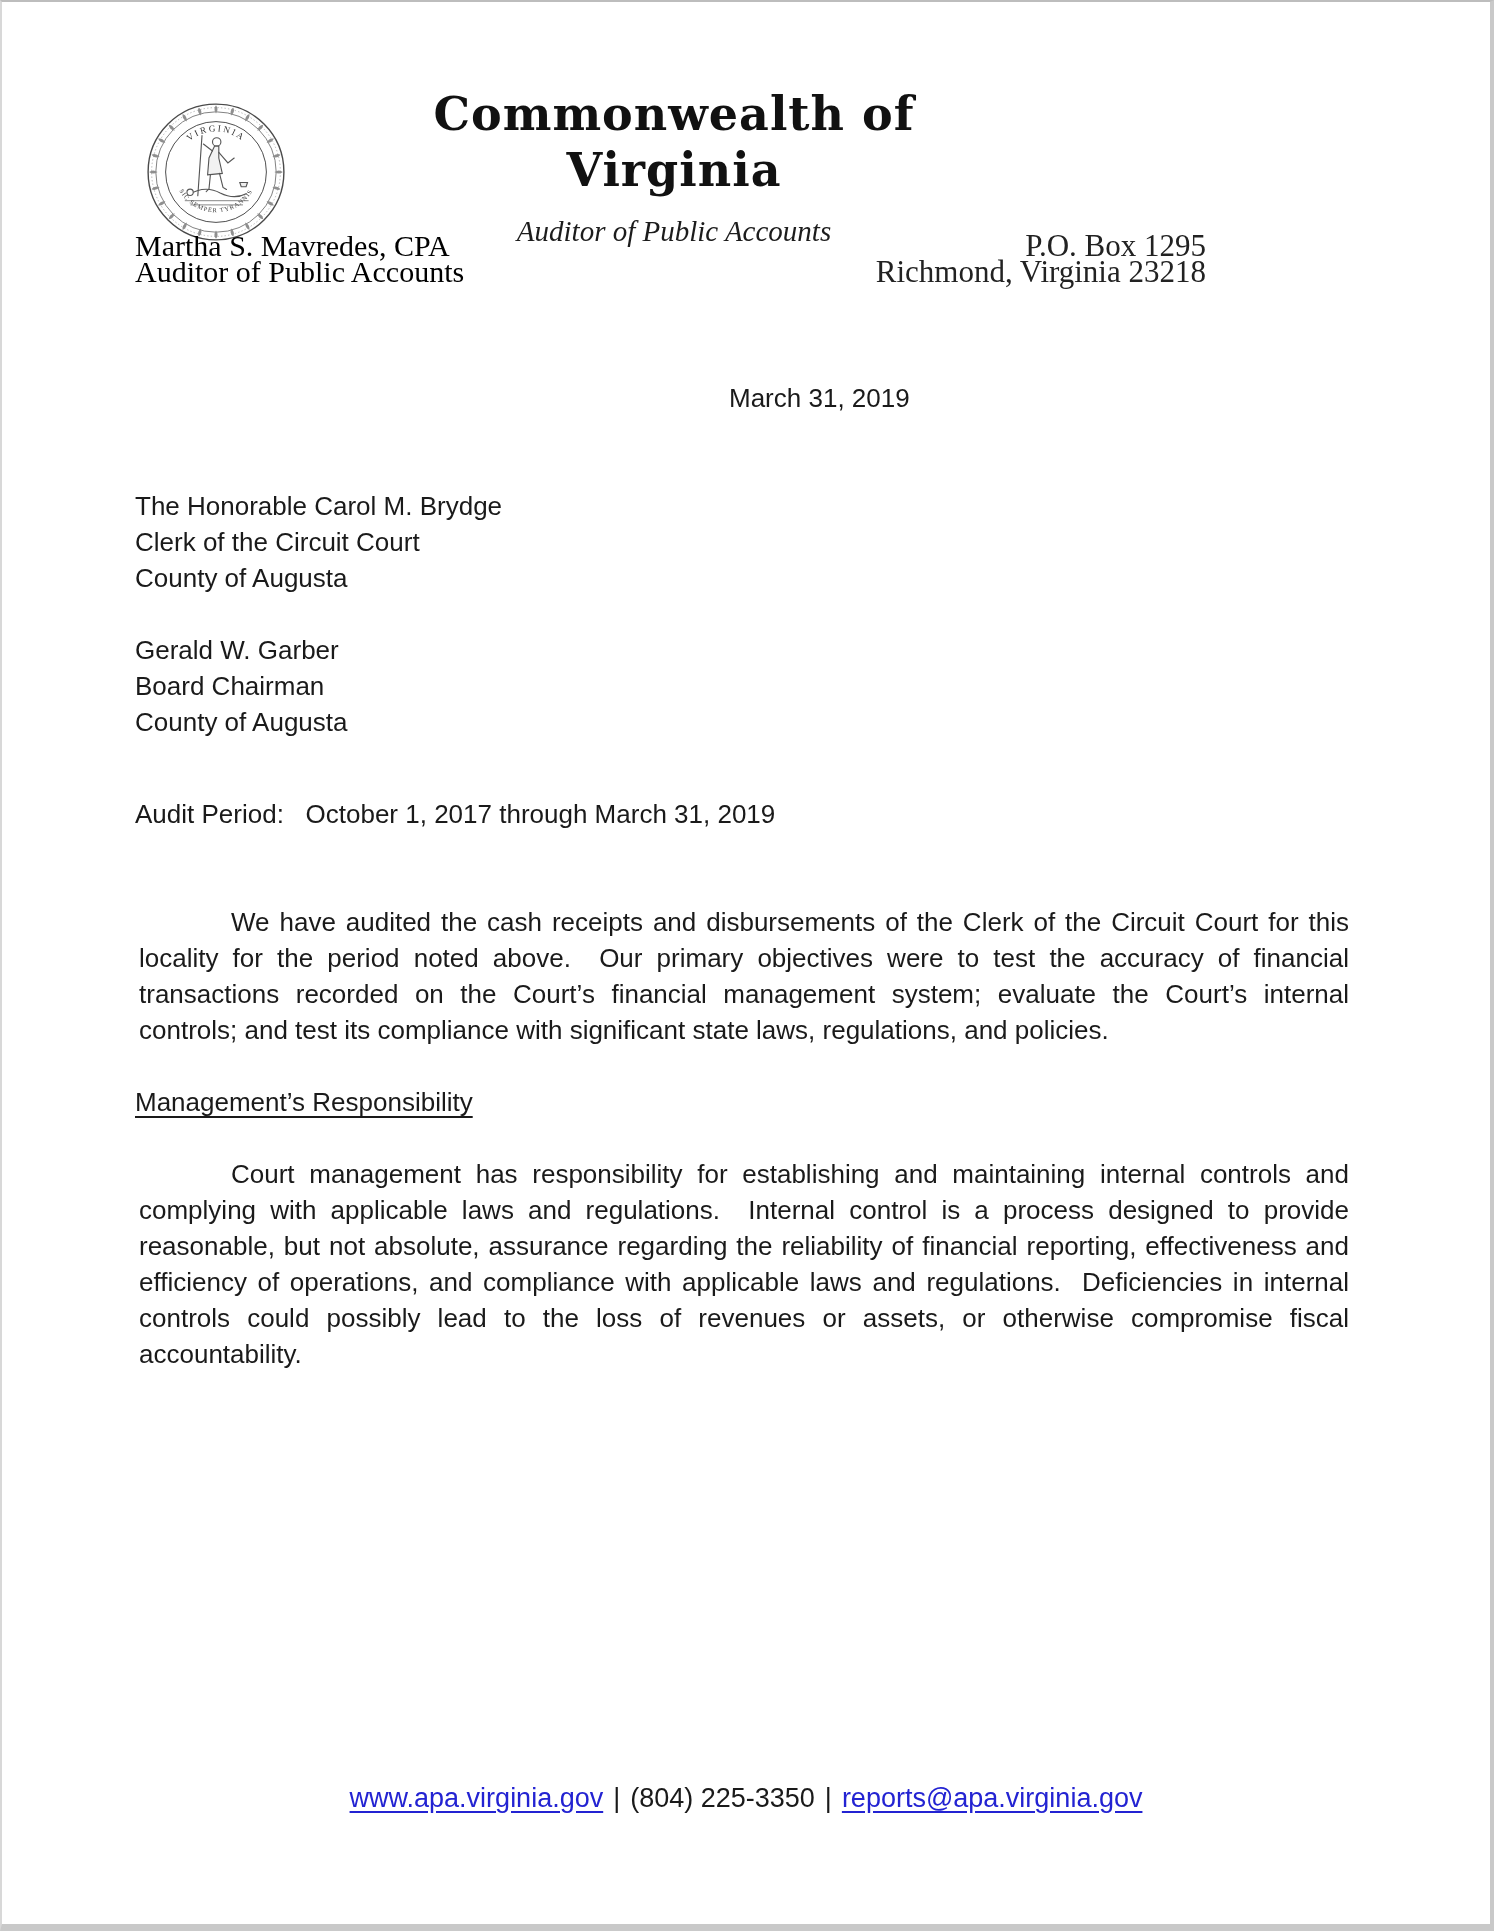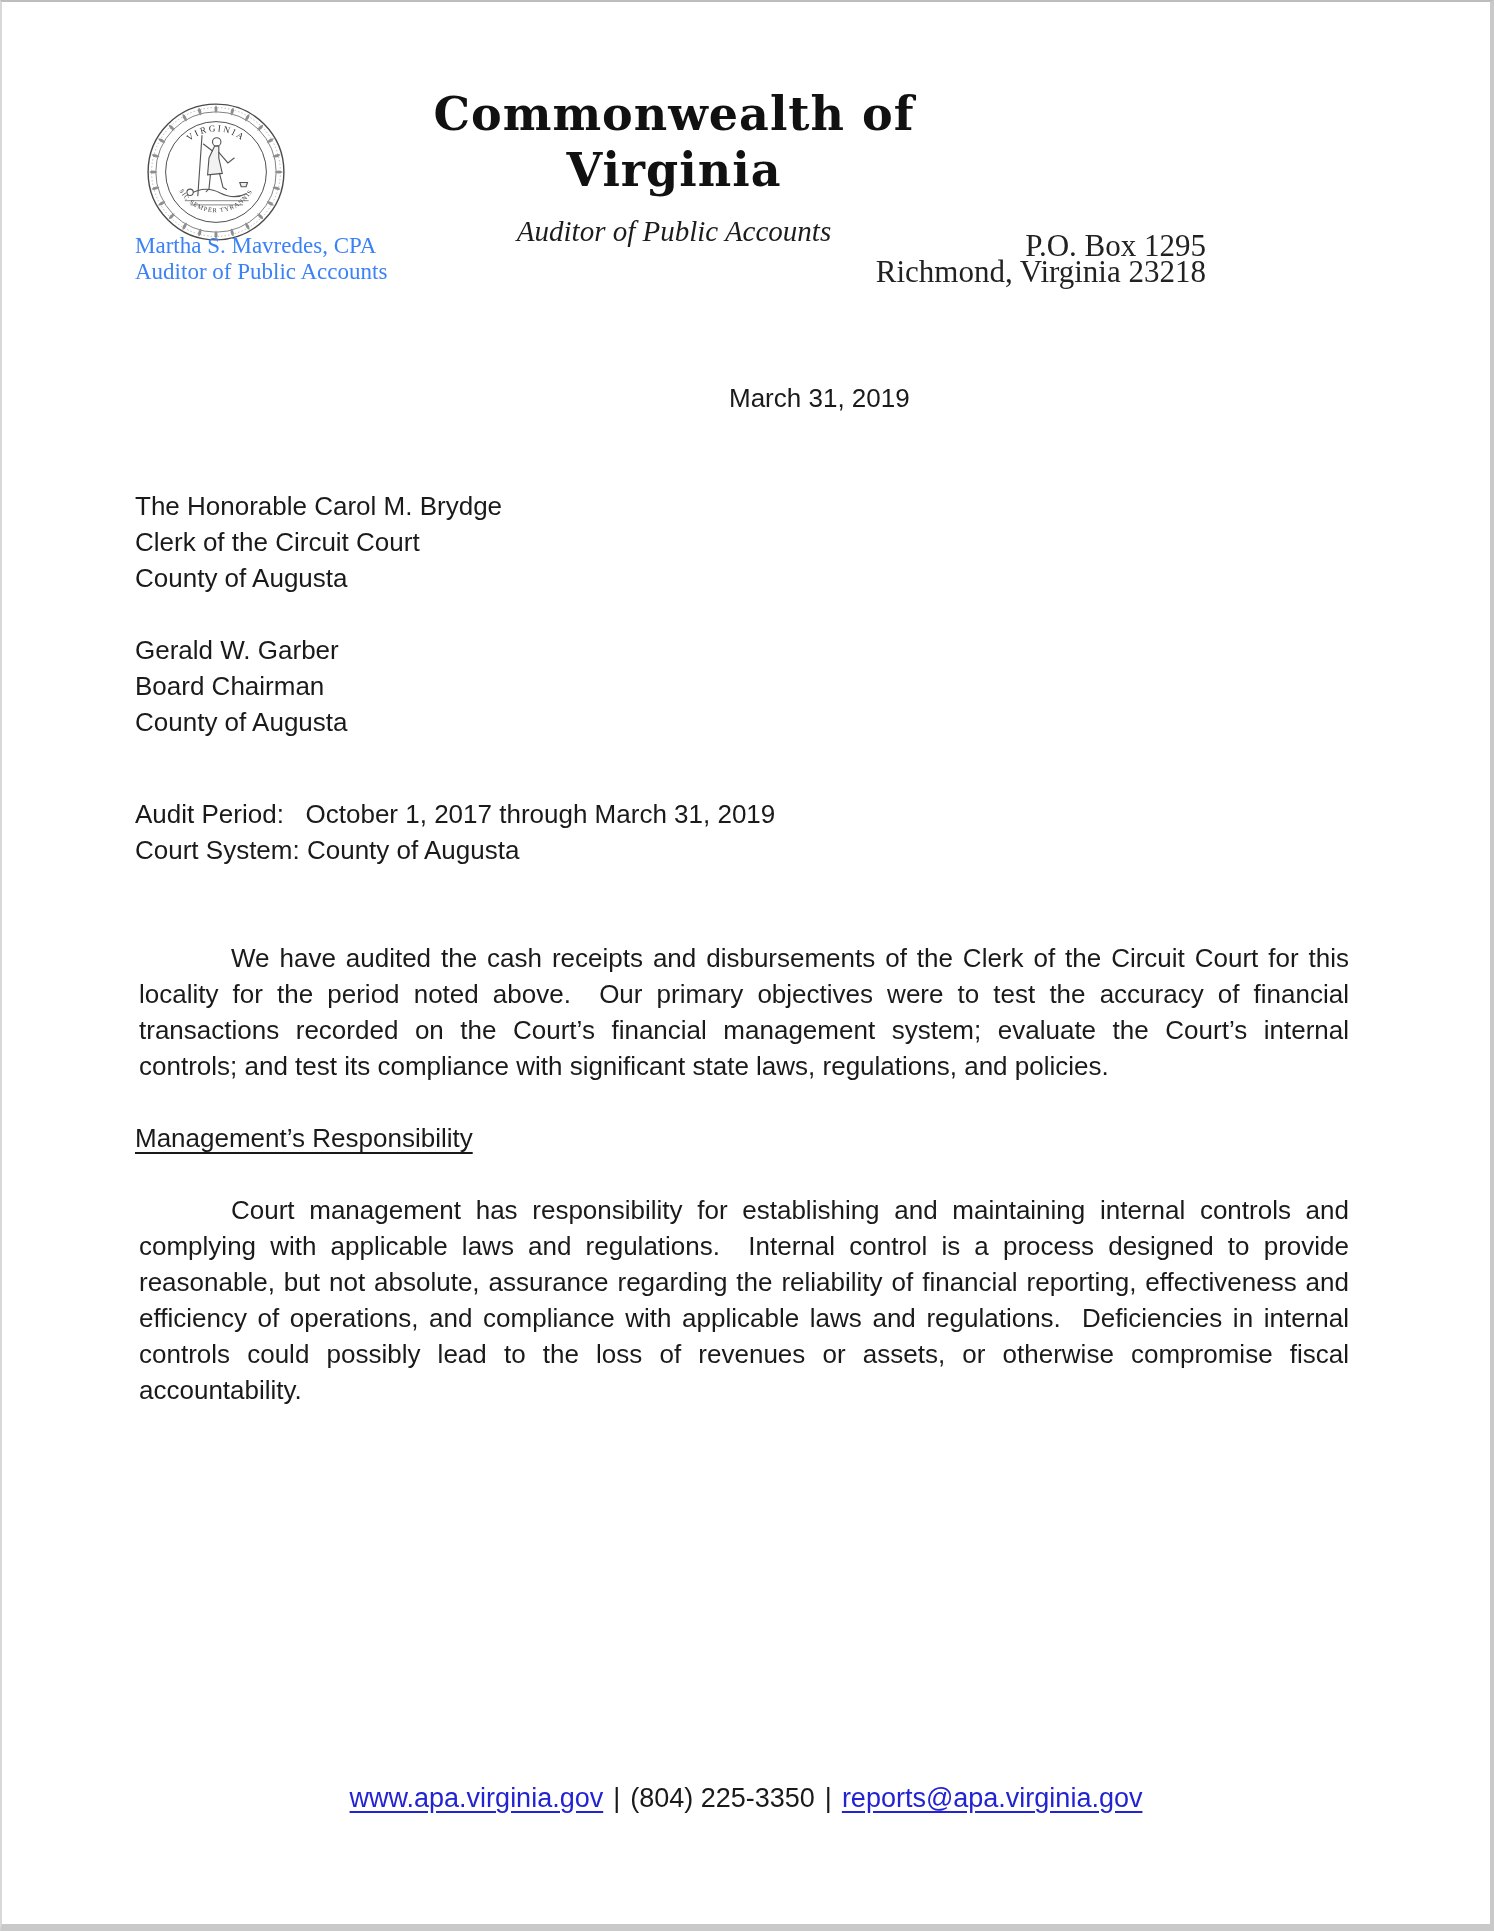--- a/index.html
+++ b/index.html
@@ -45,21 +45,21 @@
     font-family: "Liberation Serif", serif;
     font-style: italic;
     font-size: 29px;
     line-height: 34px;
     margin-top: 16px;
     color: #1c1c1c;
   }
   .official-block {
     position: absolute; left: 133px; top: 231px;
     font-family: "Liberation Serif", serif;
-    font-size: 23px; line-height: 26px; color: #3b82f6;
+    font-size: 30px; line-height: 26px; color: #000000;
   }
   .pobox-block {
     position: absolute; right: 284px; top: 231px;
     text-align: right;
     font-family: "Liberation Serif", serif;
     font-size: 31px; line-height: 26px; color: #222222;
   }
 
   
   .body-col {
@@ -198,21 +198,20 @@
     </div>
 
     <div class="addr-block">
       <div>Gerald W. Garber</div>
       <div>Board Chairman</div>
       <div>County of Augusta</div>
     </div>
 
     <div class="audit-block">
       <div>Audit Period:&nbsp;&nbsp; October 1, 2017 through March 31, 2019</div>
-      <div>Court System: County of Augusta</div>
     </div>
 
     <p class="para">We have audited the cash receipts and disbursements of the Clerk of the Circuit Court for this locality for the period noted above.&nbsp; Our primary objectives were to test the accuracy of financial transactions recorded on the Court’s financial management system; evaluate the Court’s internal controls; and test its compliance with significant state laws, regulations, and policies.</p>
 
     <div class="section-heading">Management’s Responsibility</div>
 
     <p class="para follow">Court management has responsibility for establishing and maintaining internal controls and complying with applicable laws and regulations.&nbsp; Internal control is a process designed to provide reasonable, but not absolute, assurance regarding the reliability of financial reporting, effectiveness and efficiency of operations, and compliance with applicable laws and regulations.&nbsp; Deficiencies in internal controls could possibly lead to the loss of revenues or assets, or otherwise compromise fiscal accountability.</p>
 
   </div>
 

